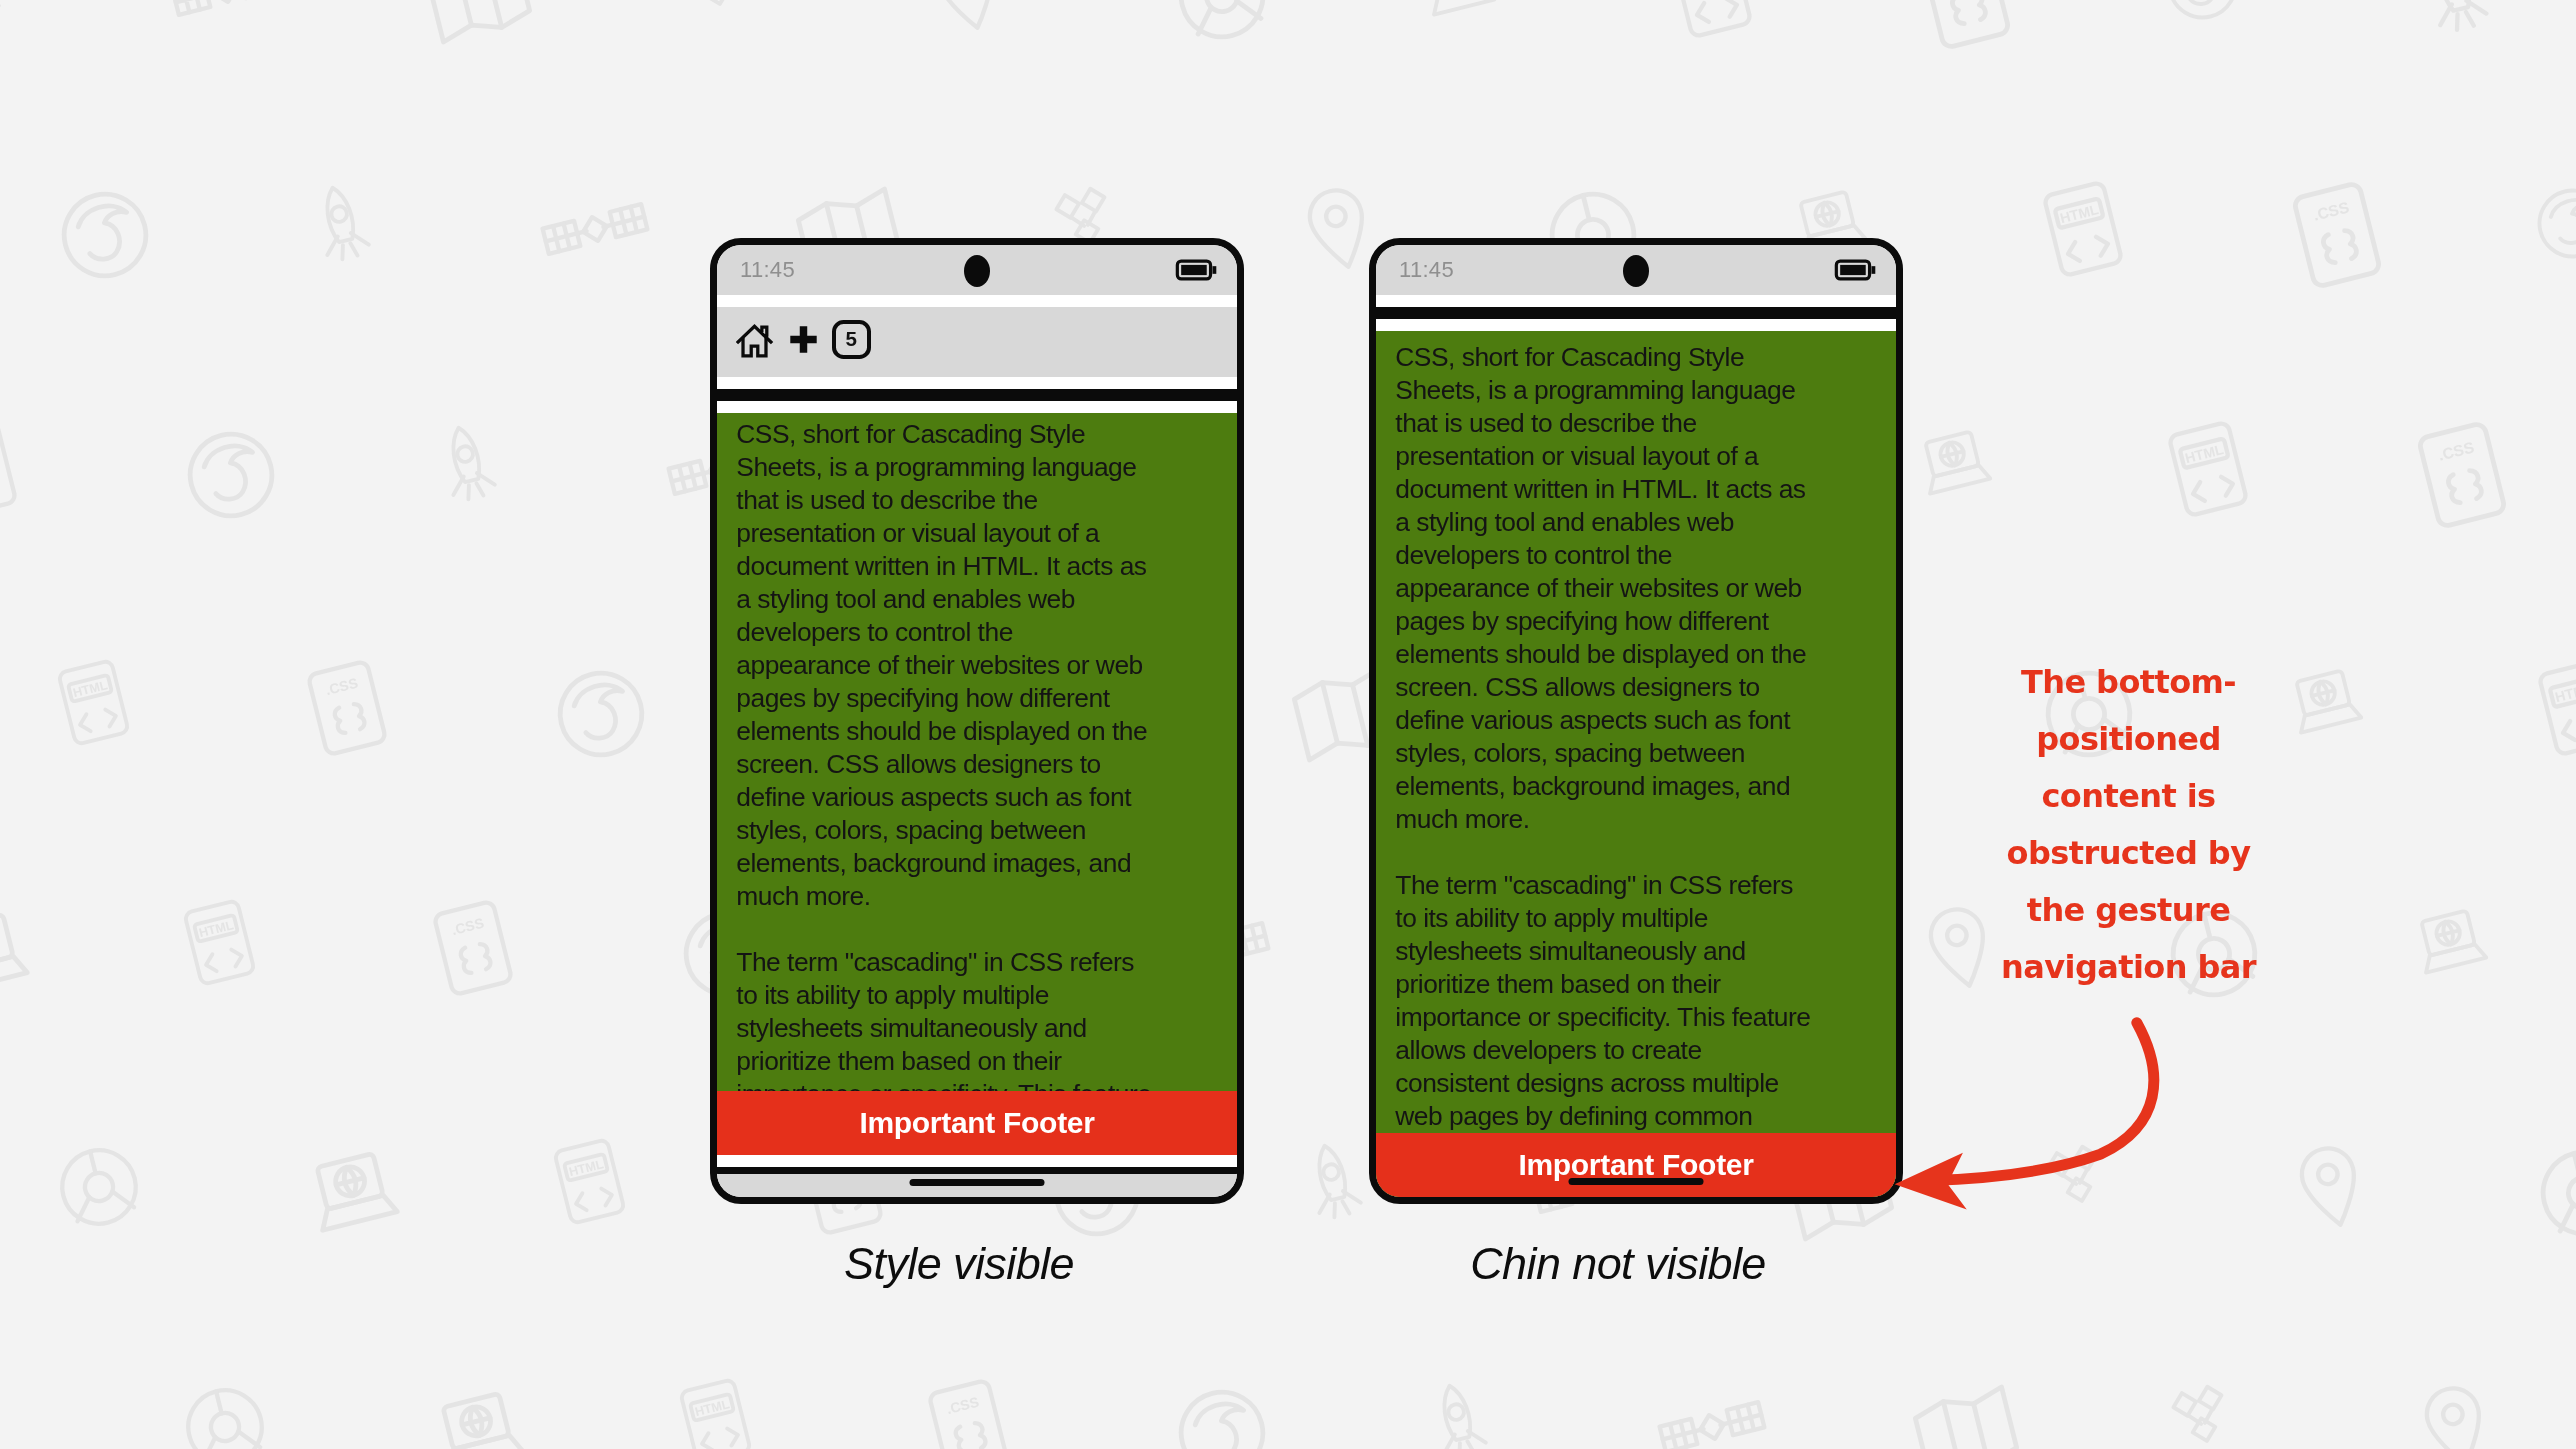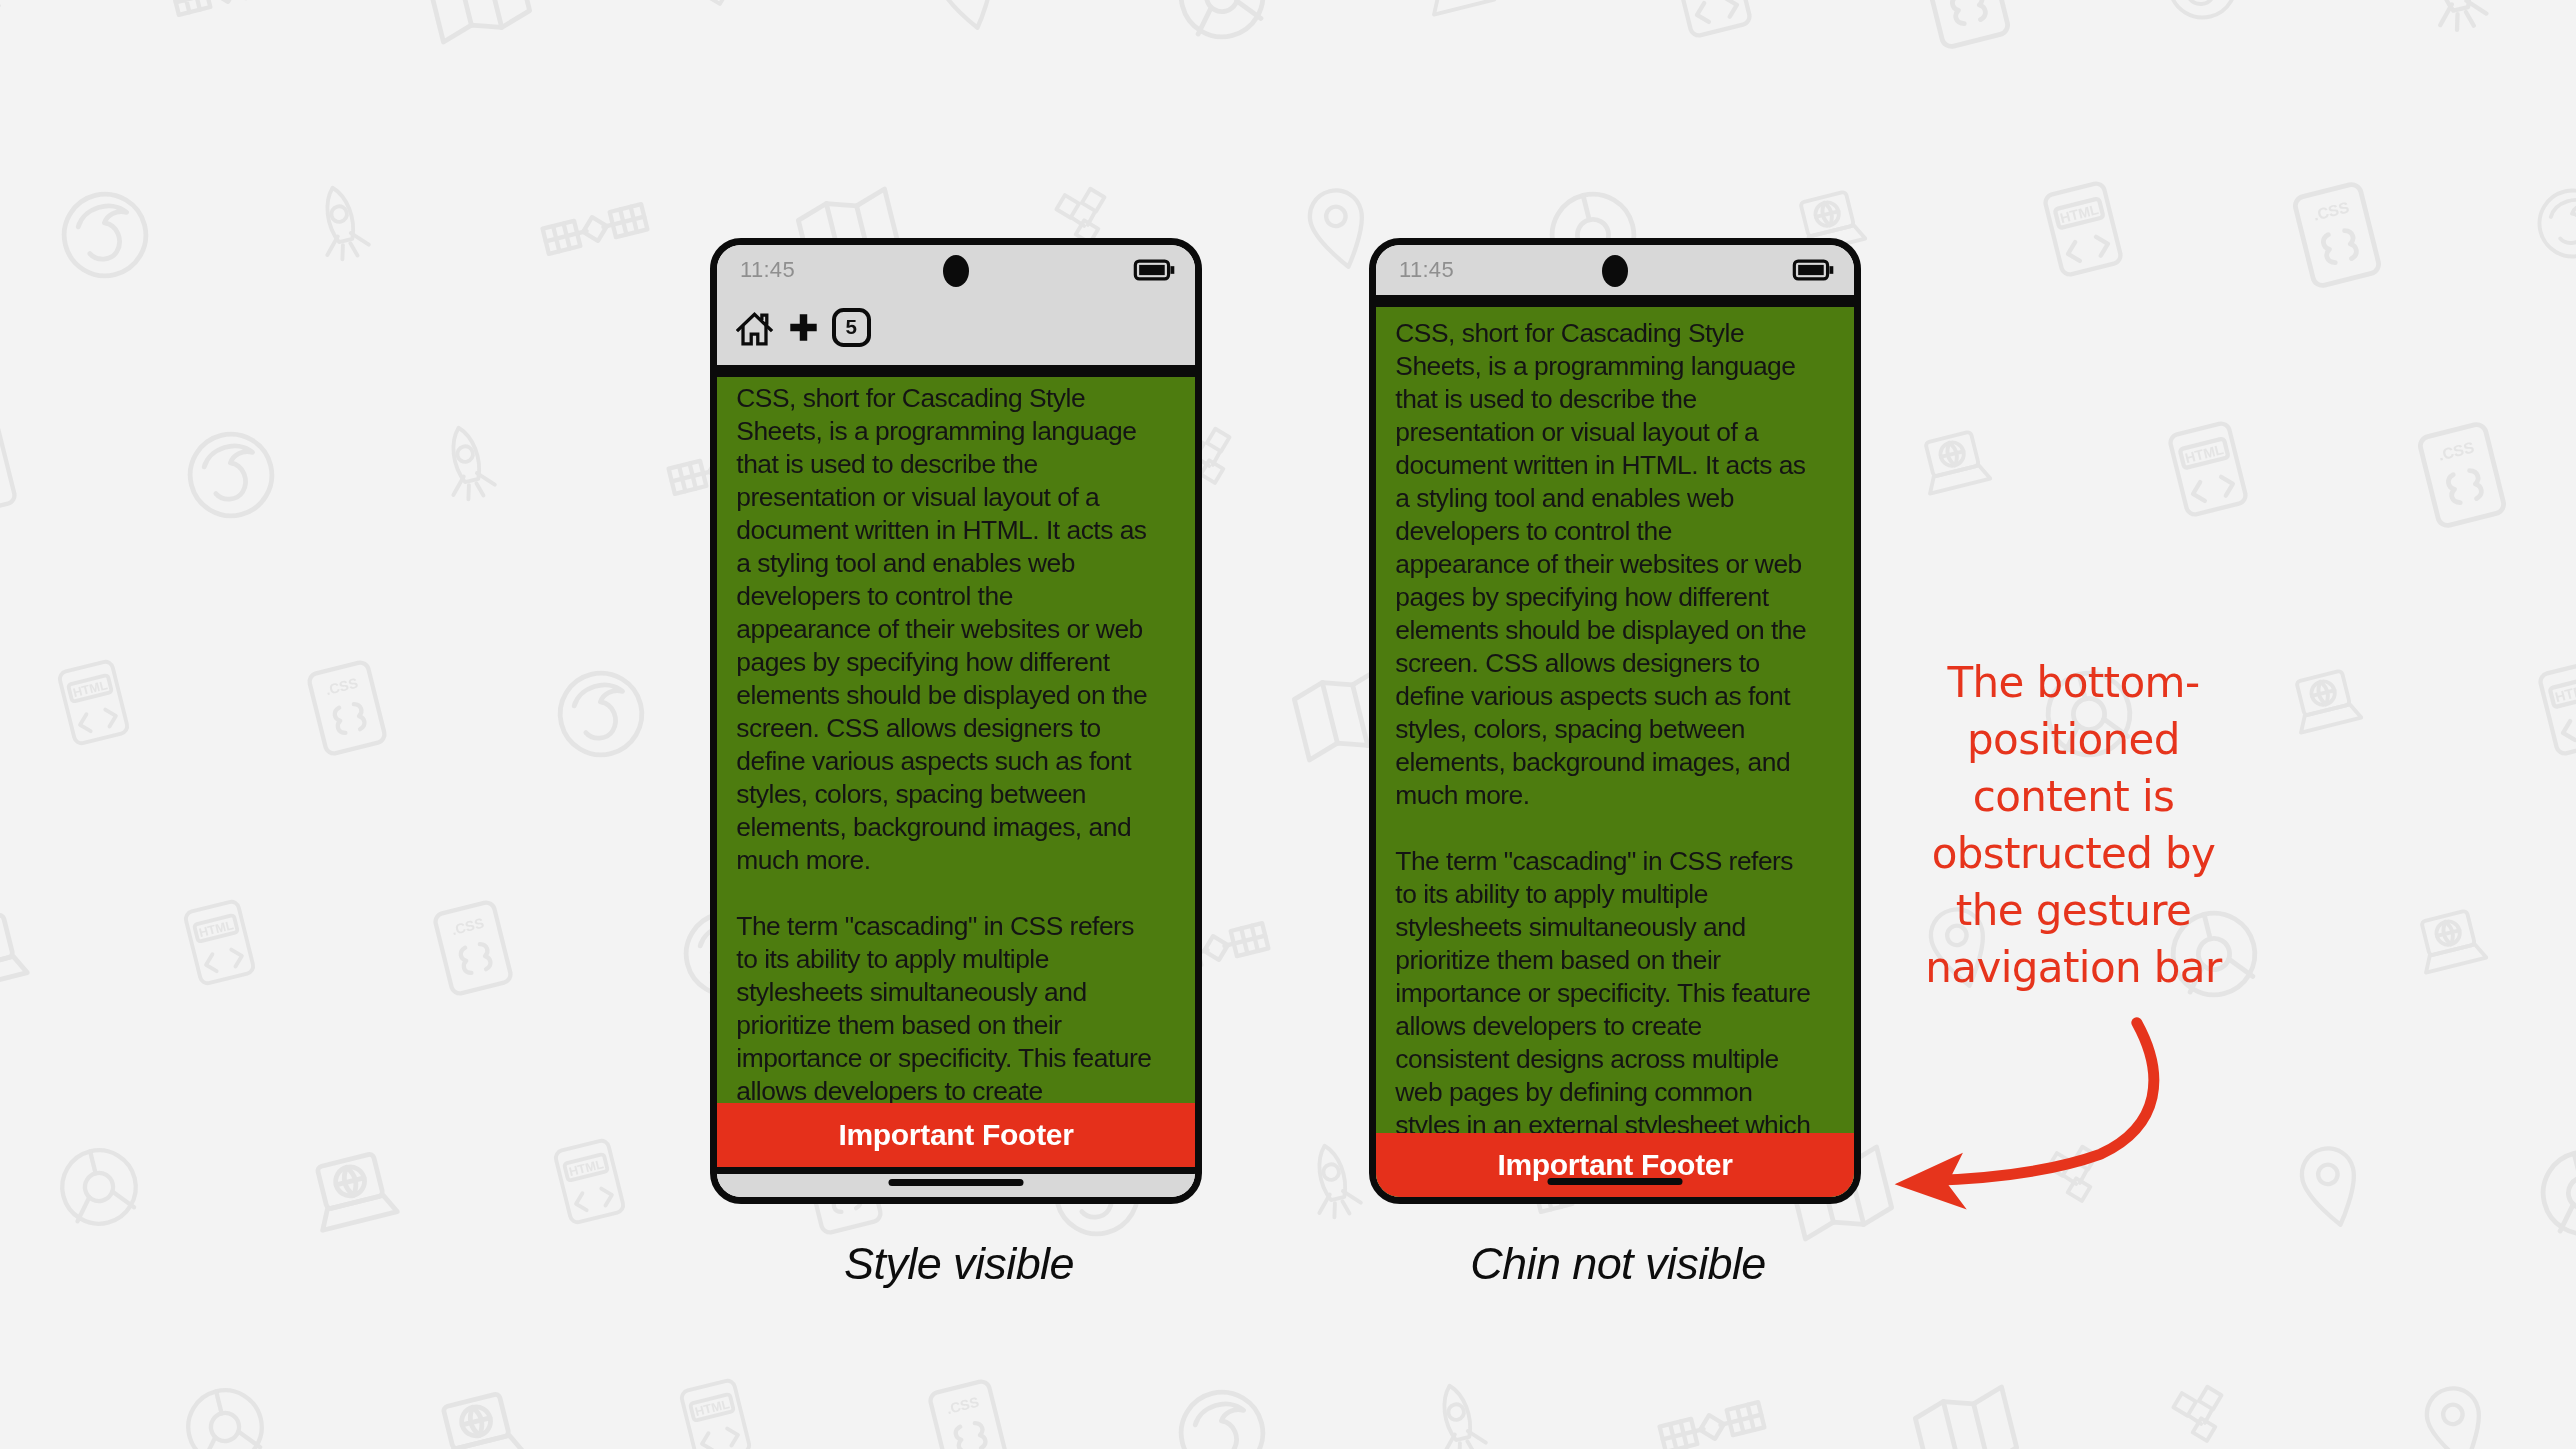--- a/index.html
+++ b/index.html
@@ -7,23 +7,23 @@
   .stage{position:relative;width:2576px;height:1449px;background:var(--background,#f3f3f3);overflow:hidden;}
 
   
   .bg-layer{position:absolute;inset:0;z-index:0;}
   .bg-icon{position:absolute;transform:rotate(-14deg);}
   .bg-icon svg{width:100%;height:100%;display:block;}
   .bg-icon svg *{stroke:var(--pattern-stroke,#e4e4e4);fill:none;stroke-width:4;stroke-linecap:round;stroke-linejoin:round;}
   .bg-icon svg text{fill:var(--pattern-stroke,#e4e4e4);stroke:none;font:700 13px "Liberation Sans",sans-serif;text-anchor:middle;}
 
   
-  .phone{position:absolute;top:238px;width:492px;height:966px;box-sizing:border-box;
+  .phone{position:absolute;top:238px;width:534px;height:966px;box-sizing:border-box;
          background:#fff;border:7px solid var(--frame-black,#0b0b0b);border-radius:31px;
-         display:flex;flex-direction:column;overflow:hidden;z-index:2;}
+         display:flex;flex-direction:column;overflow:hidden;z-index:2;gap:12px;}
   .phone-left{left:710px;}
   .phone-right{left:1369px;}
 
   .statusbar{position:relative;height:50px;flex:0 0 auto;background:var(--chrome-gray,#d8d8d8);
              border-radius:23px 23px 0 0;display:flex;align-items:center;padding:0 23px;box-sizing:border-box;}
   .time{font-size:22px;color:var(--time-gray,#8f8f8f);letter-spacing:0.3px;}
   .punch{position:absolute;left:50%;top:9.7px;transform:translateX(-50%);width:26px;height:32px;
          border-radius:50%;background:var(--frame-black,#0b0b0b);}
   .battery{position:absolute;right:19.3px;top:50%;transform:translateY(-50%);width:43px;height:23px;}
 
@@ -58,22 +58,22 @@
   .chin .gesture-pill{top:4.5px;}
   .phone-right .gesture-pill{bottom:11.6px;top:auto;z-index:3;}
 
   
   .caption{position:absolute;top:1238px;width:498px;text-align:center;font-size:45px;font-style:italic;
            color:#0d0d0d;z-index:2;letter-spacing:-0.6px;}
   .caption-left{left:710px;}
   .caption-right{left:1369px;}
 
   
-  .annotation{position:absolute;left:1877px;top:654px;width:393px;text-align:center;z-index:2;
-              font-family:"DejaVu Sans",sans-serif;font-weight:400;font-size:42px;line-height:57px;
+  .annotation{position:absolute;left:1932px;top:654px;width:393px;text-align:center;z-index:2;
+              font-family:"DejaVu Sans",sans-serif;font-weight:700;font-size:32px;line-height:57px;
               color:var(--annotation-red,#e6341c);white-space:pre-line;letter-spacing:-0.6px;}
   .arrow-layer{position:absolute;inset:0;z-index:2;pointer-events:none;}
 </style>
 </head>
 <body>
 
 <div class="stage">
 
   <div class="bg-layer">
       <div class="bg-icon" style="left:-77px;top:-64px;width:97px;height:97px">

